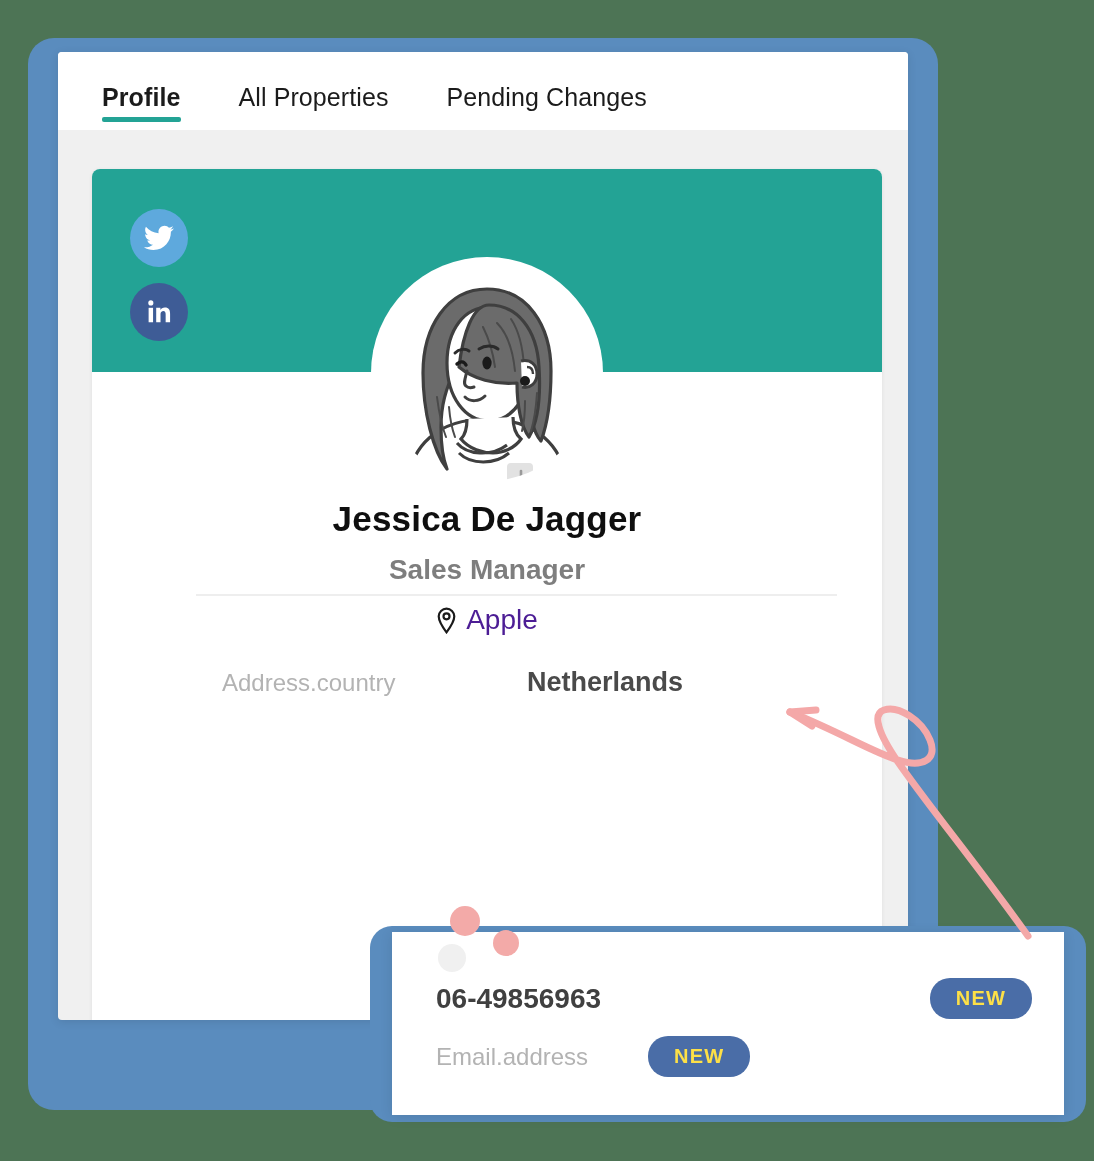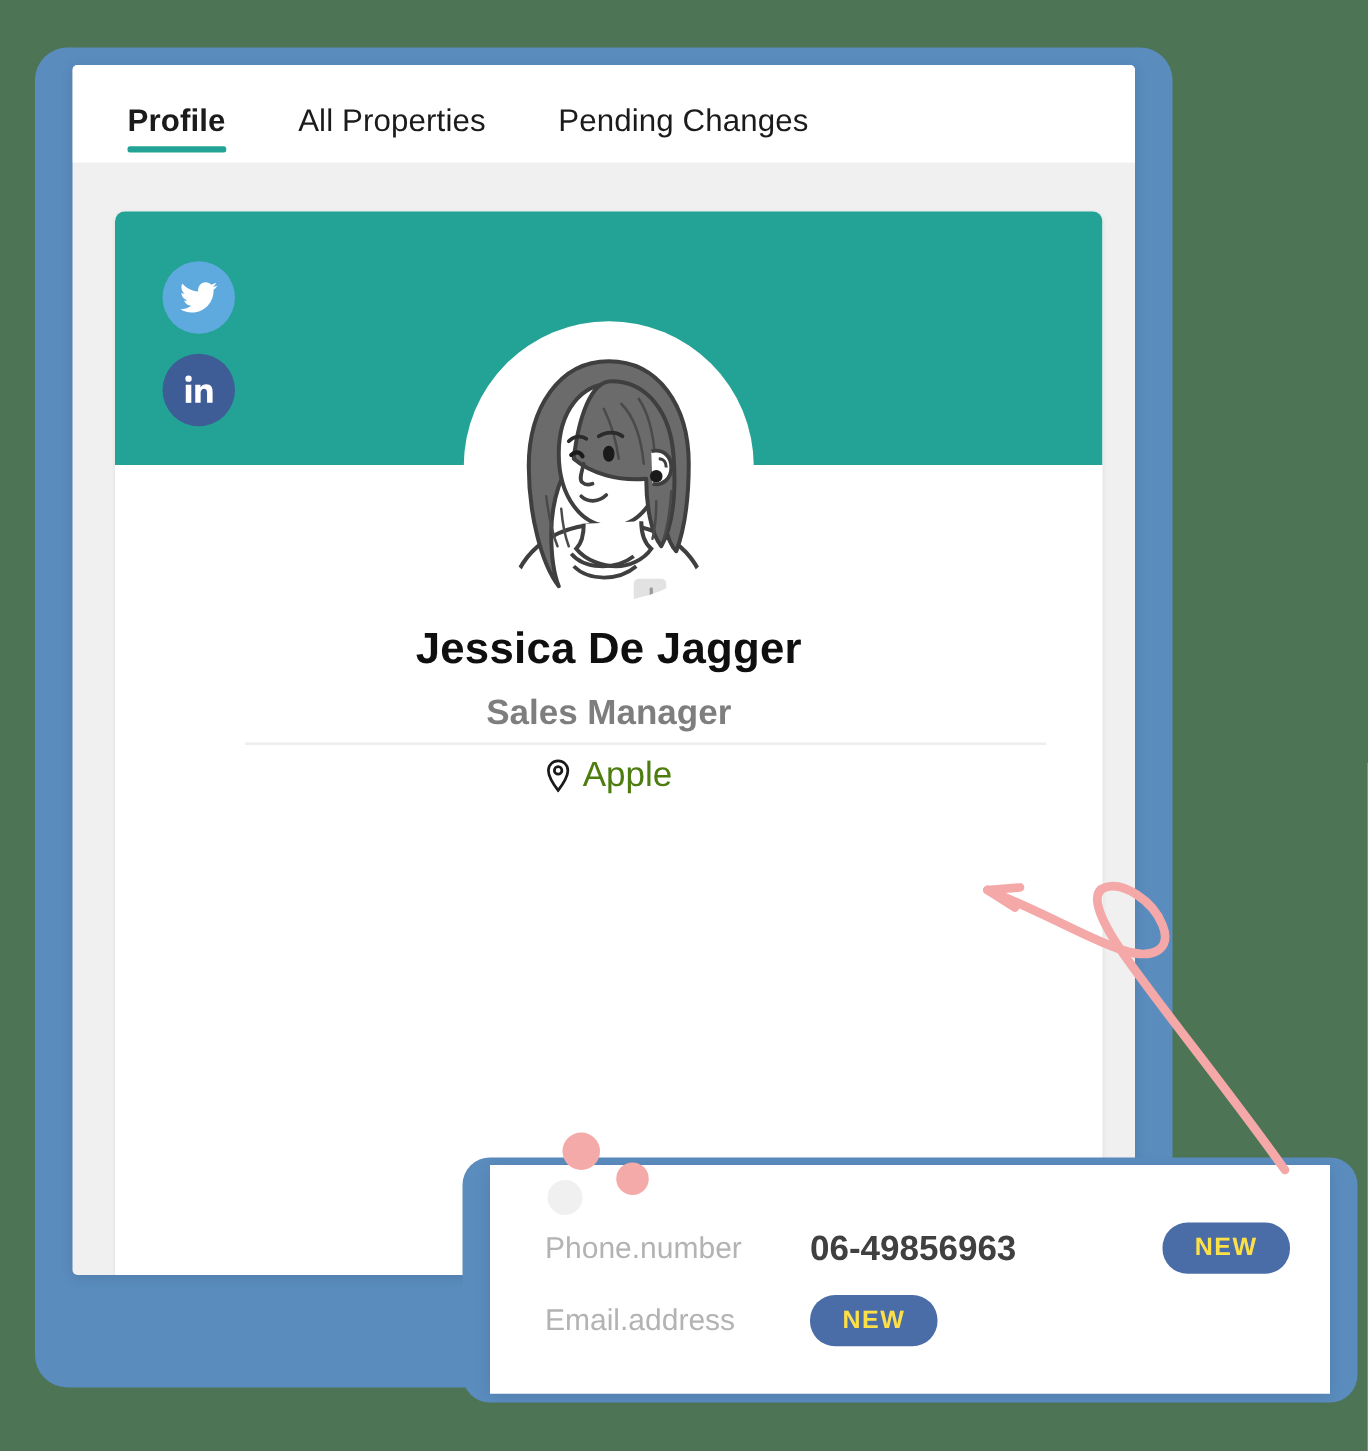--- a/index.html
+++ b/index.html
@@ -85,21 +85,21 @@
     font-size: 35px; font-weight: 700; color: #0f0f0f; letter-spacing: .2px;
   }
   .role {
     position: absolute; top: 385px; left: 0; right: 0; text-align: center;
     font-size: 28px; font-weight: 600; color: #7e7e7e;
   }
   .company-row {
     position: absolute; top: 435px; left: 0; right: 0;
     display: flex; align-items: center; justify-content: center; gap: 9px;
   }
-  .company-name { font-size: 28px; color: #4d7c0f; }
+  .company-name { font-size: 28px; color: #4c1d95; }
 
   .divider {
     position: absolute; left: 104px; right: 45px; top: 425px;
     height: 2px; background: #eeeeee;
   }
 
   .field-row {
     position: absolute; display: flex; align-items: baseline;
   }
   .field-row .fkey {
@@ -241,35 +241,38 @@
       <div class="company-row">
         <svg width="21" height="27" viewBox="0 0 20 26">
           <path d="M10 1.6c-4.1 0-7.5 3.3-7.5 7.4 0 5.5 7.5 15.4 7.5 15.4s7.5-9.9 7.5-15.4c0-4.1-3.4-7.4-7.5-7.4z" fill="none" stroke="#1a1a1a" stroke-width="2.1"></path>
           <circle cx="10" cy="9" r="2.9" fill="none" stroke="#1a1a1a" stroke-width="2.1"></circle>
         </svg>
         <span class="company-name">Apple</span>
       </div>
 
       <div class="divider"></div>
 
+      <div class="field-row" id="country-row">
+        <span class="fkey">Address.country</span>
+        <span class="fval">Netherlands</span>
+      </div>
 
     </div>
   </div>
 
   <div class="blue-frame-overlay"></div>
 
   <div class="overlay-card">
     <div class="dots">
       <span class="dot p1"></span>
       <span class="dot p2"></span>
       <span class="dot g1"></span>
     </div>
 
     <div class="orow" id="phone-row">
-      <span class="okey">Phone.number</span>
       <span class="oval">06-49856963</span>
       <span class="pill">NEW</span>
     </div>
 
     <div class="orow" id="email-row">
       <span class="okey">Email.address</span>
       <span class="pill">NEW</span>
     </div>
   </div>
 

